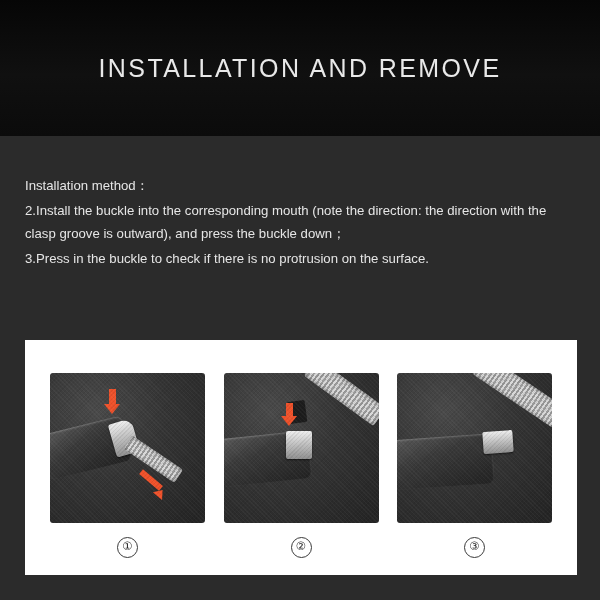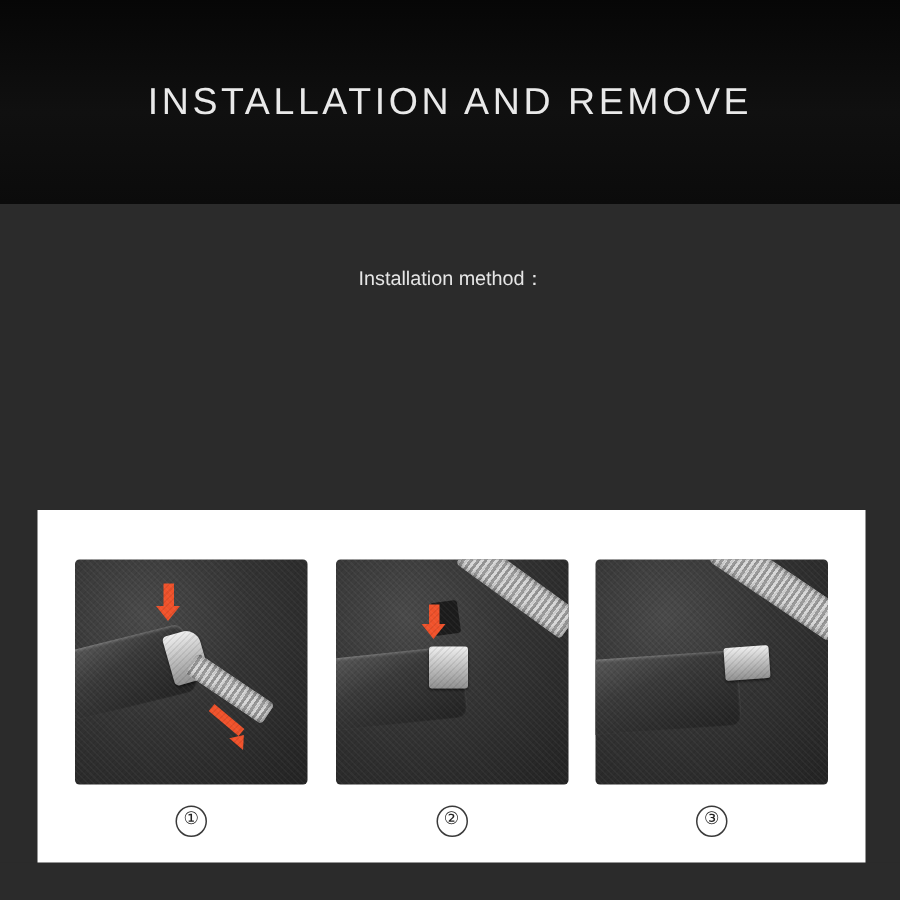--- a/index.html
+++ b/index.html
@@ -56,21 +56,20 @@
     left: 25px;
     top: 38px;
     width: 552px;
     color: #e6e6e6;
     font-size: 13.2px;
     line-height: 23.5px;
   }
   .instructions p {
     margin: 0 0 1px 0;
     font-weight: 400;
-    text-align: center;
   }
 
   
   .figure-strip {
     position: absolute;
     left: 25px;
     top: 204px;
     width: 552px;
     height: 260px;
     background: #ffffff;
@@ -183,20 +182,22 @@
 <div class="page">
 
   <div class="header">
     <div class="header-title">INSTALLATION AND REMOVE</div>
   </div>
 
   <div class="body-panel">
 
     <div class="instructions">
       <p>Installation method：</p>
+      <p>2.Install the buckle into the corresponding mouth (note the direction: the direction with the clasp groove is outward), and press the buckle down；</p>
+      <p>3.Press in the buckle to check if there is no protrusion on the surface.</p>
     </div>
 
     <div class="figure-strip">
       <div class="panels">
 
         <div class="panel">
           <div class="photo">
             <div class="watch-body" style="left:-8px; top:52px; width:86px; height:46px; transform:rotate(-14deg);"></div>
             <div class="buckle" style="left:62px; top:48px; width:24px; height:34px; transform:rotate(-16deg); border-radius:3px 10px 10px 3px;"></div>
             <div class="mesh" style="left:72px; top:78px; width:62px; height:16px; transform:rotate(34deg); border-radius:3px;"></div>

